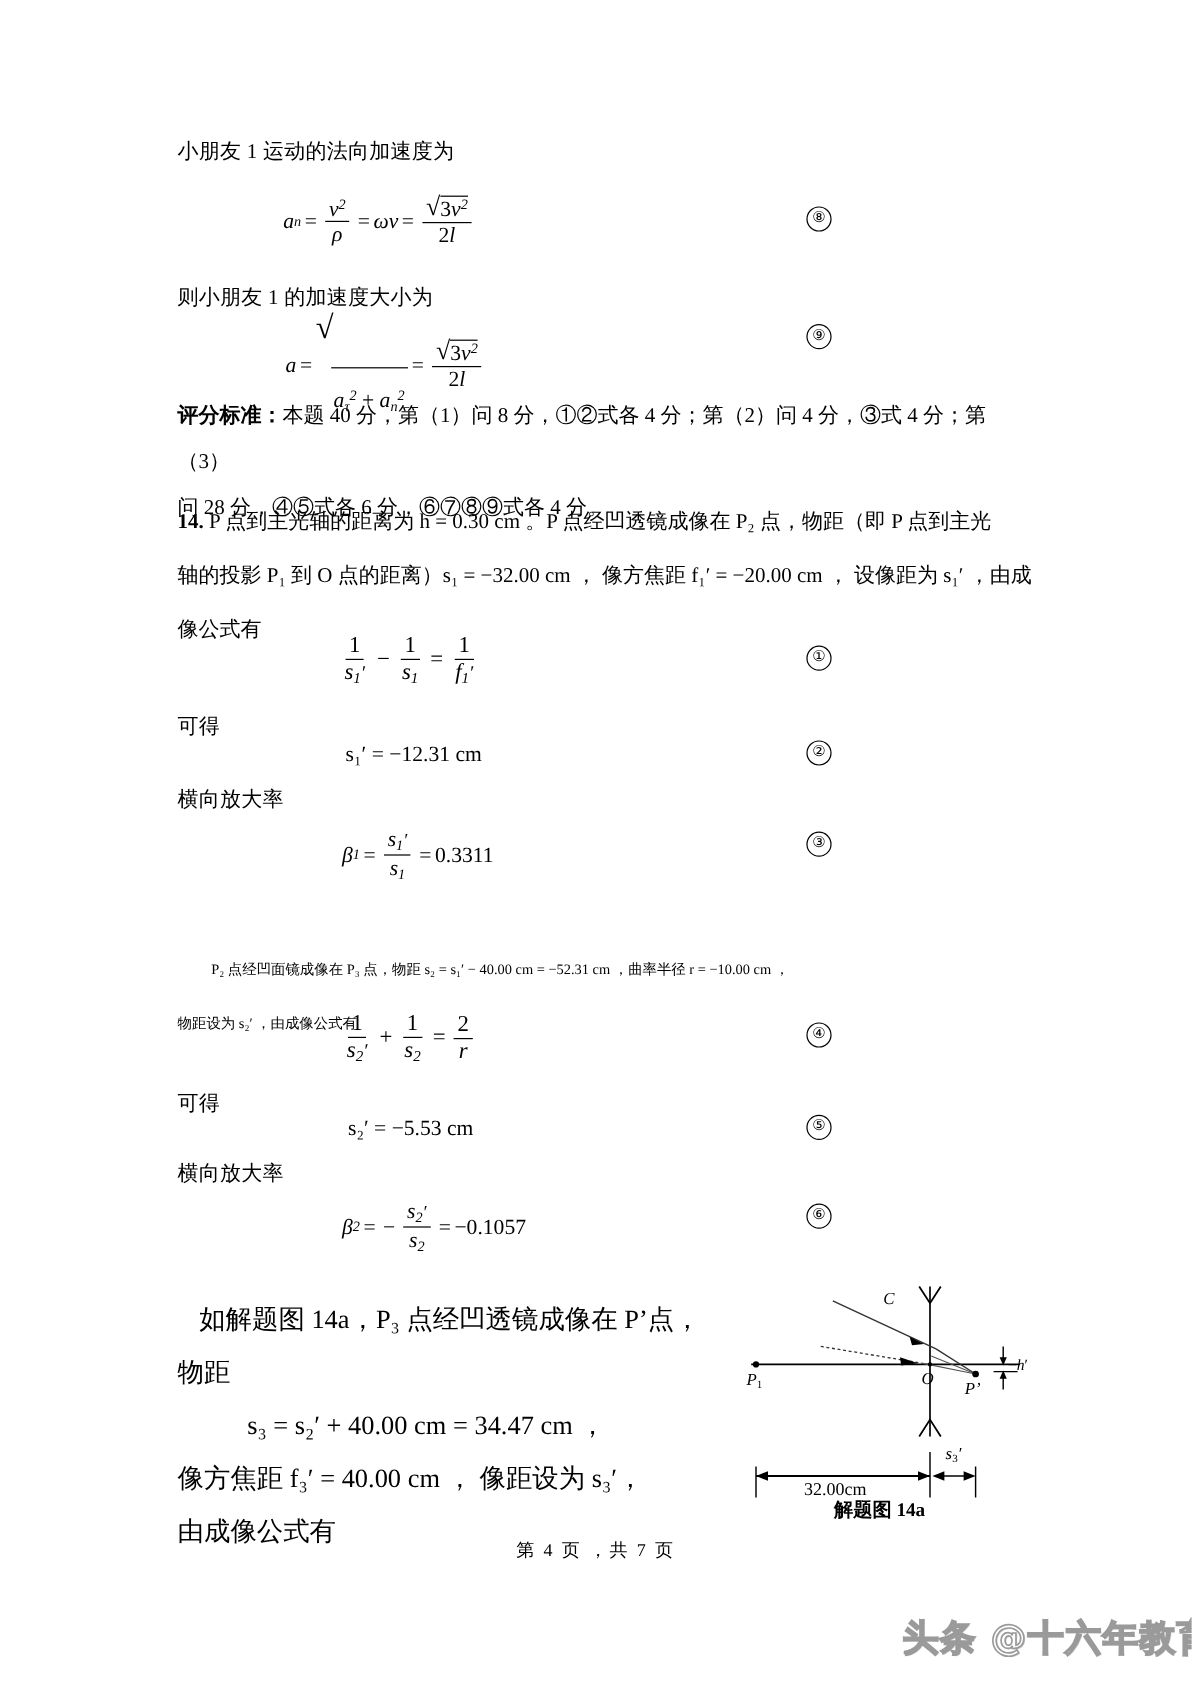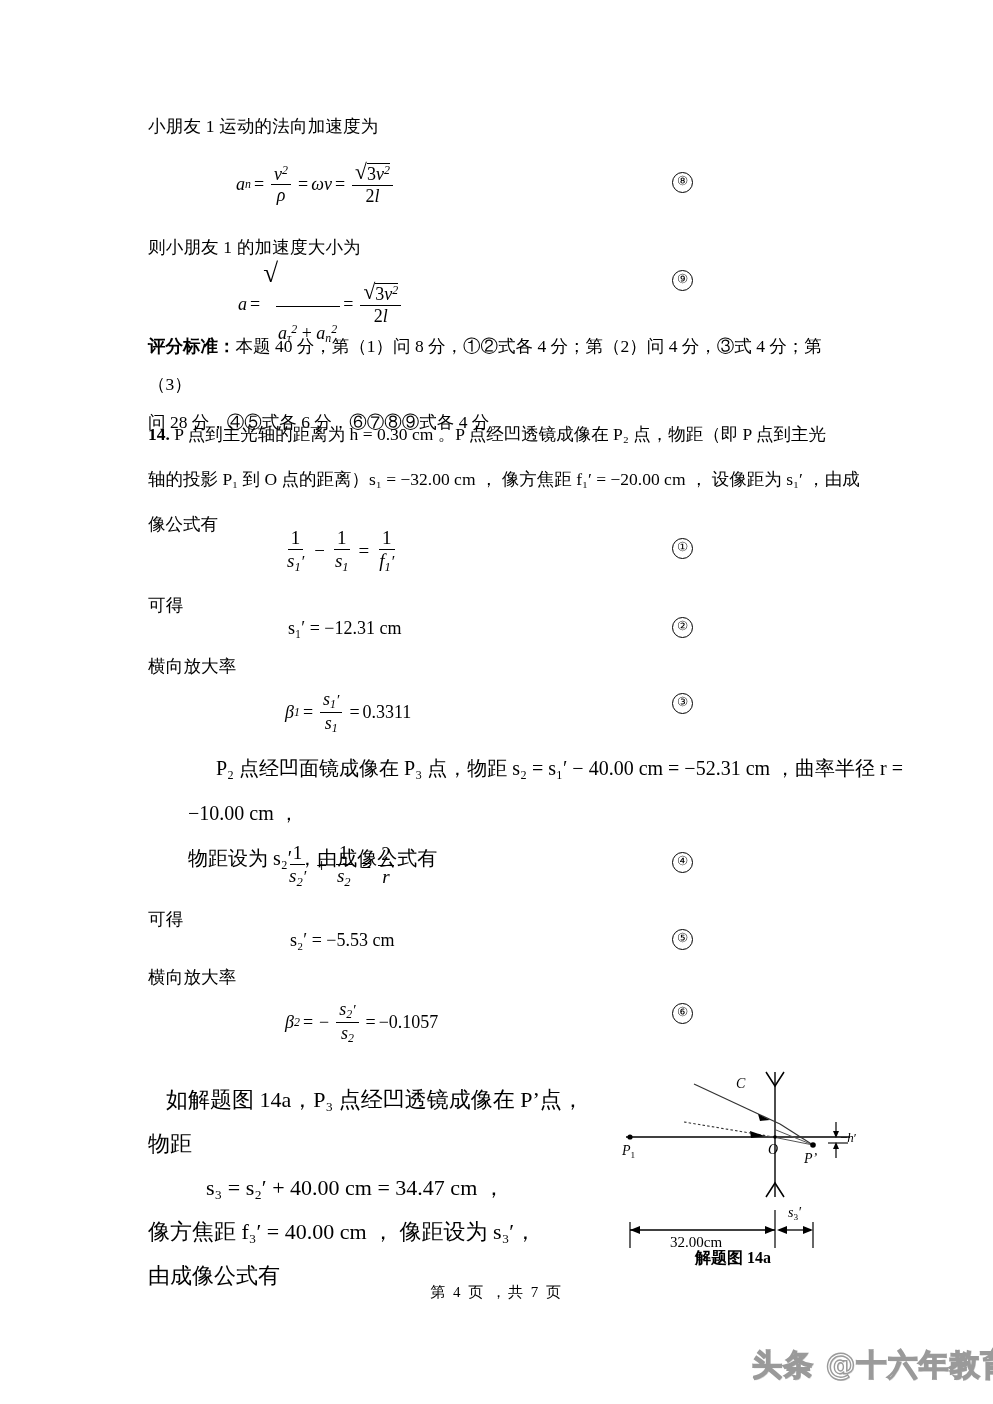--- a/index.html
+++ b/index.html
@@ -239,21 +239,21 @@
     <span class="op">=</span>
     <span class="frac">
         <span class="num"><i>s</i><sub>1</sub><span class="prime">′</span></span>
         <span class="den"><i>s</i><sub>1</sub></span>
       </span>
     <span class="op">=</span>
     <span>0.3311</span>
   </div>
   <div class="eqnum" style="left:672px; top:693px;">③</div>
 
-  <div style="position:absolute; left:148px; top:746px; width:716px; font-size:20px; line-height:45px;margin-left:40px;">
+  <div style="position:absolute; left:148px; top:786px; width:716px; font-size:12px; line-height:45px;">
     <div style="text-indent:28px;">P₂ 点经凹面镜成像在 P₃ 点，物距 s₂ = s₁′ − 40.00 cm = −52.31 cm ，曲率半径 r = −10.00 cm ，</div>
     <div>物距设为 s₂′ ，由成像公式有</div>
   </div>
 
   <div class="math" style="left:282px; top:843px; font-size:19px;">
     <span class="frac">
         <span class="num">1</span>
         <span class="den"><i>s</i><sub>2</sub><span class="prime">′</span></span>
       </span>
     <span class="op">+</span>

